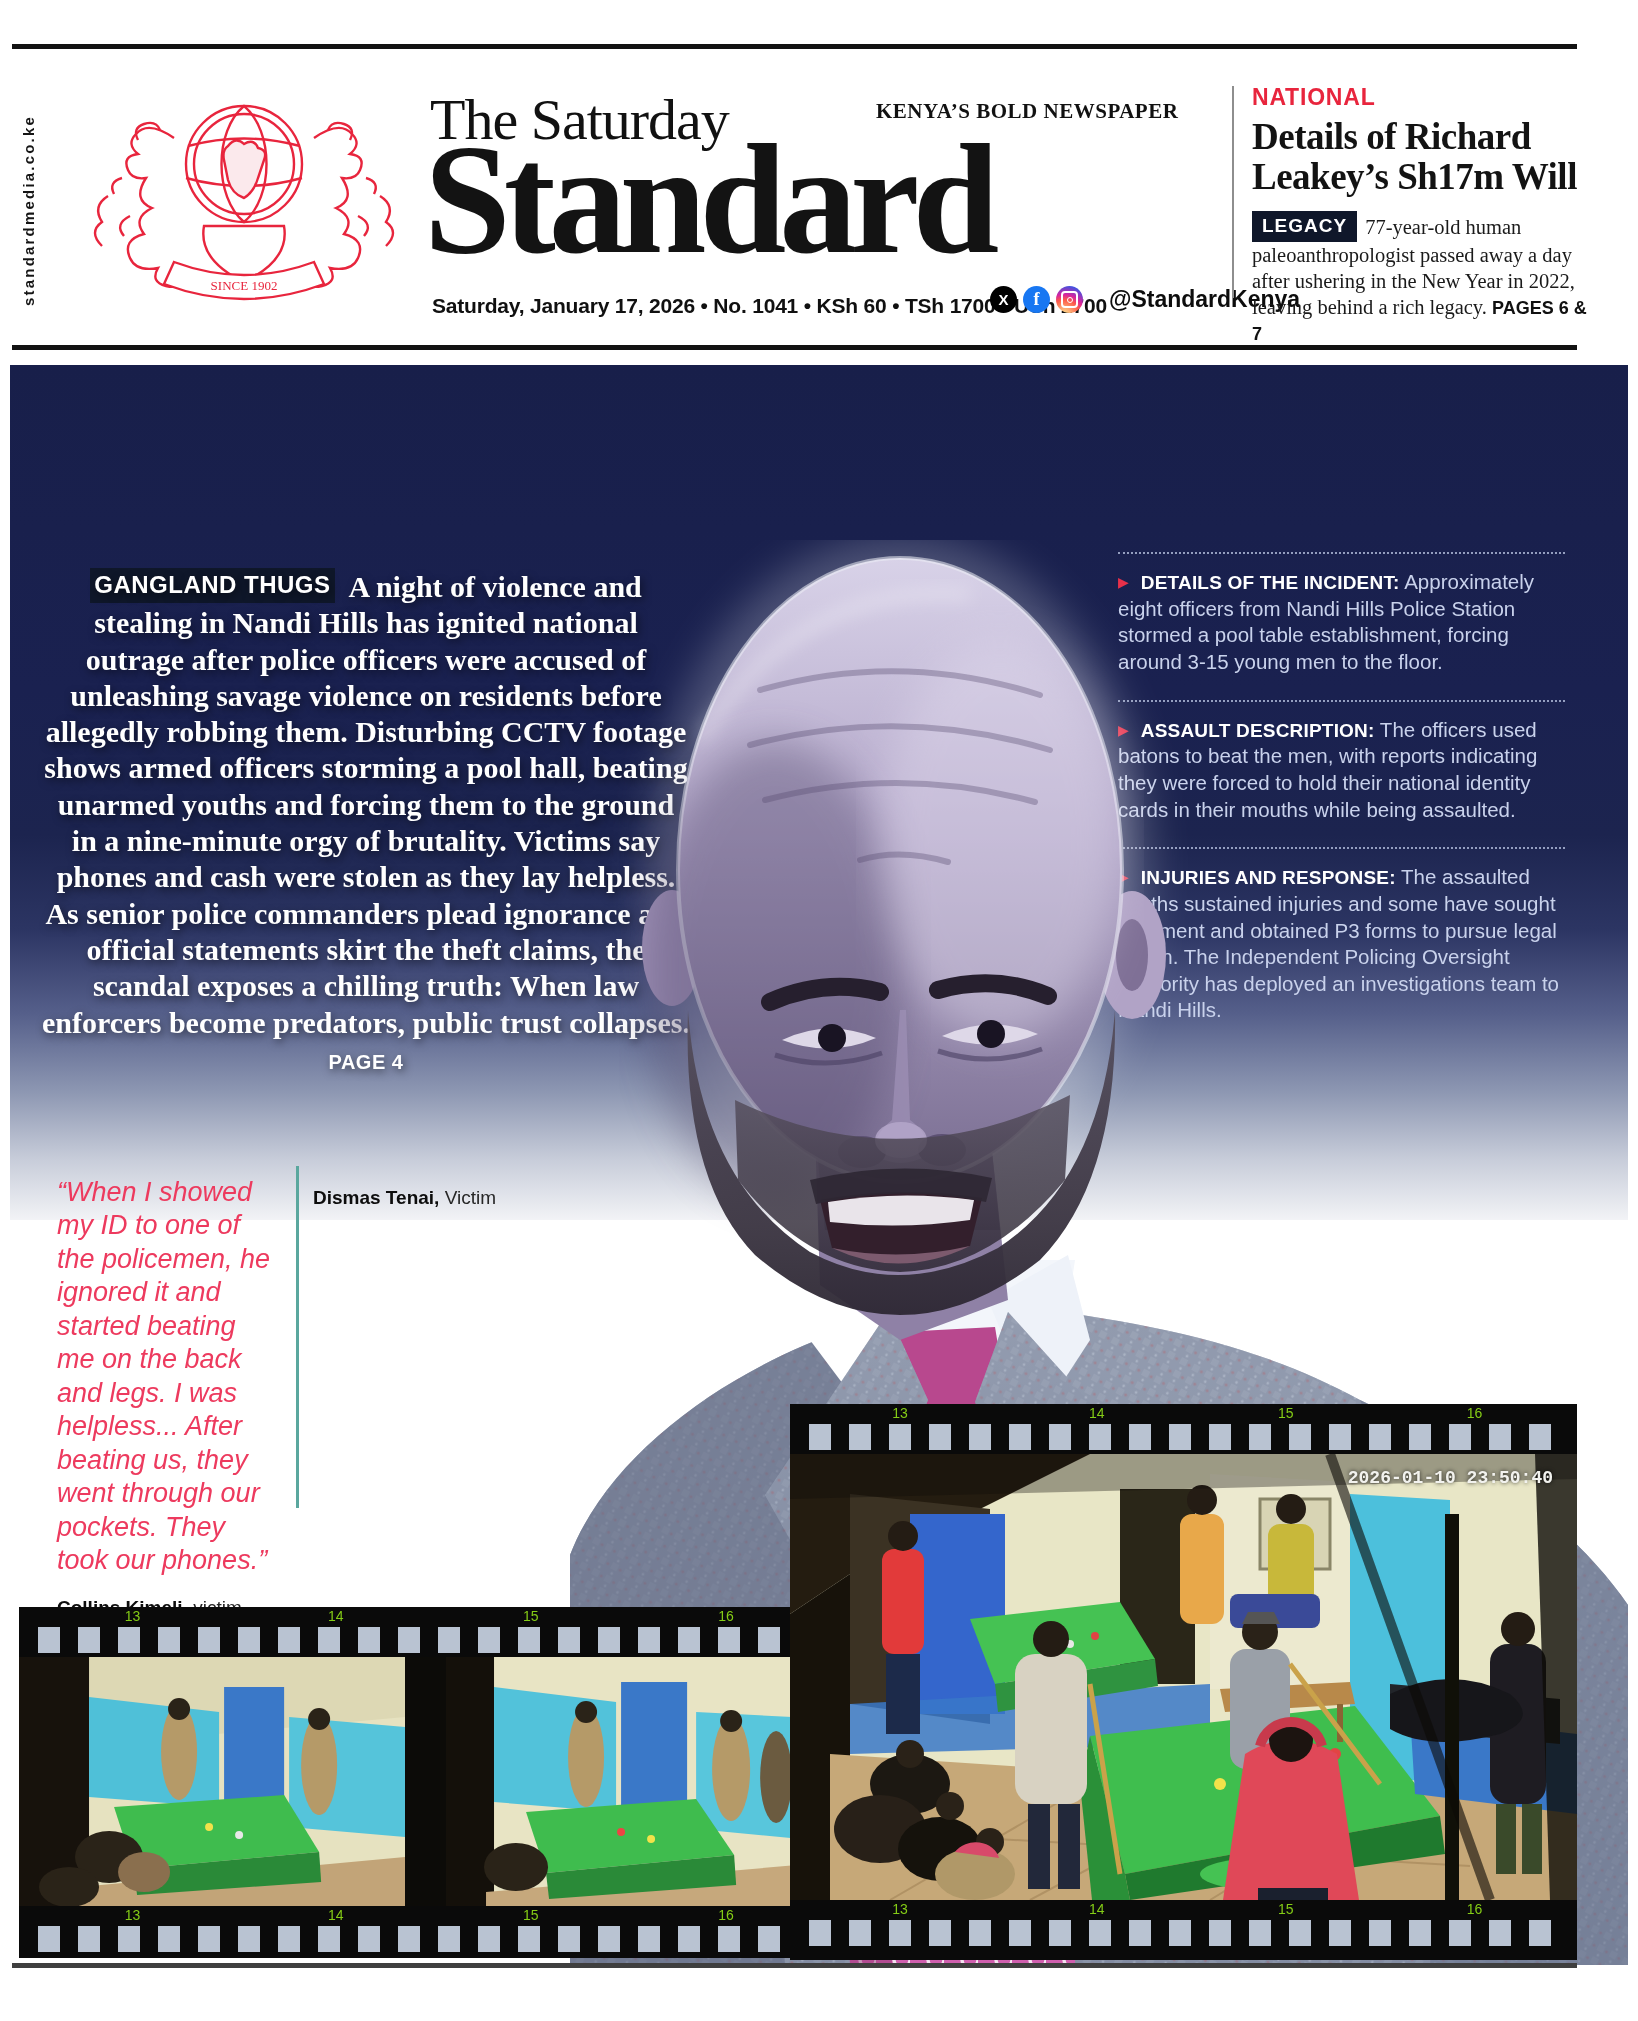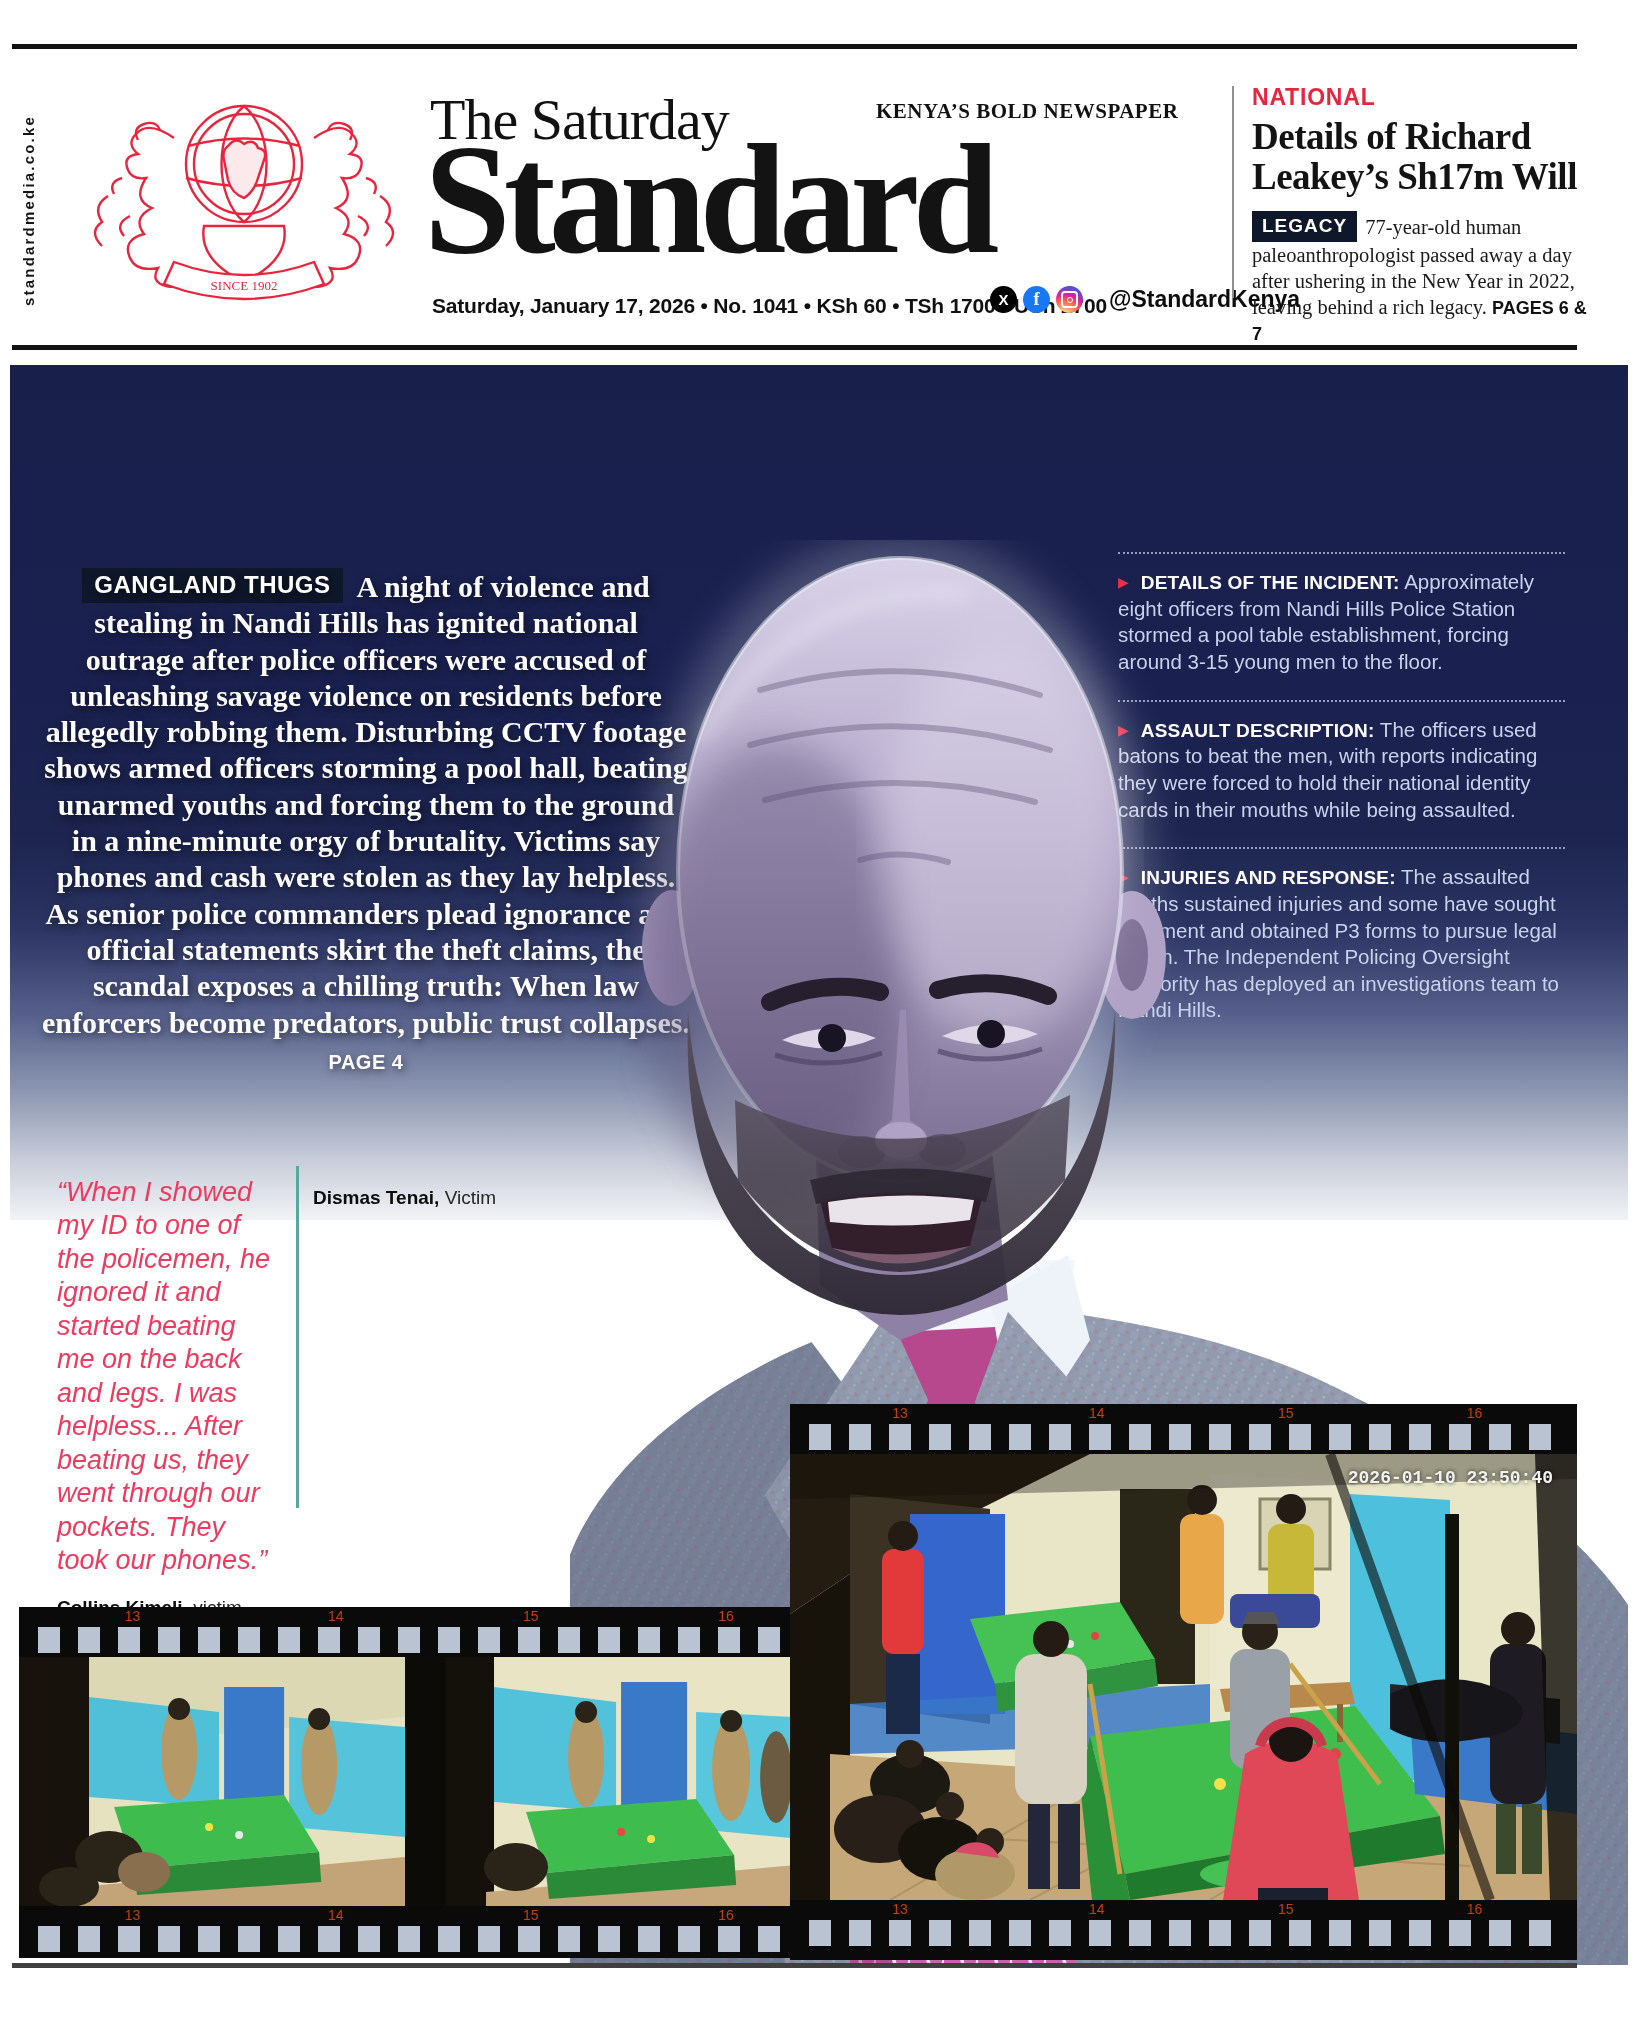--- a/index.html
+++ b/index.html
@@ -48,21 +48,21 @@
   
   .hero{position:absolute;left:10px;top:365px;width:1618px;height:855px;
     background:linear-gradient(180deg,#181f4a 0%,#1a2150 38%,#1c244f 55%,#2c3563 66%,
       #56608b 76%,#8d97b2 85%,#c8cdda 93%,#f2f3f6 100%);}
   .hero-headline{position:absolute;left:0;right:50px;top:378px;text-align:center;
     font-family:"Liberation Serif",serif;font-weight:bold;font-size:178px;color:#ffffff;
     letter-spacing:-5px;line-height:1;text-shadow:4px 7px 16px rgba(0,0,0,.55);}
   .lead{position:absolute;left:42px;top:568px;width:648px;text-align:center;
     font-family:"Liberation Serif",serif;font-weight:bold;font-size:30px;line-height:1.21;
     color:#ffffff;text-shadow:2px 3px 9px rgba(0,0,0,.55);}
-  .lead .badge-red{font-size:24px;padding:2px 12px 4px;letter-spacing:.5px;vertical-align:4px;}
+  .lead .badge-red{font-size:24px;padding:2px 4px 4px;letter-spacing:.5px;vertical-align:4px;}
   .lead .pageref{font-family:"Liberation Sans",sans-serif;font-size:20px;letter-spacing:.5px;}
 
   .facts{position:absolute;left:1118px;top:552px;width:447px;}
   .fact{border-top:2px dotted rgba(190,200,230,.75);padding-top:15px;margin-bottom:24px;}
   .fact p{margin:0;font-size:20.5px;line-height:1.3;color:#c9d2ec;}
   .fact .arrow{color:#e8304a;font-size:14px;margin-right:12px;vertical-align:2px;}
   .fact .ft{color:#ffffff;font-weight:bold;font-size:19px;letter-spacing:.2px;}
 
   
   .quote{position:absolute;font-style:italic;font-size:27px;line-height:1.24;color:#ed3a5e;}
@@ -73,21 +73,21 @@
   .attr b{color:#0d0d0d;}
 
   
   .strip{position:absolute;background:#0a0a0a;}
   .strip-right{left:790px;top:1404px;width:787px;height:556px;z-index:6;}
   .strip-left{left:19px;top:1607px;width:813px;height:351px;z-index:5;}
   .band{position:relative;width:100%;background:#0a0a0a;}
   .holes{height:26px;margin:2px 10px 4px;border-radius:3px;
     background:repeating-linear-gradient(90deg,rgba(0,0,0,0) 0 9px,#b9c3d2 9px 31px,rgba(0,0,0,0) 31px 40px);}
   .nums{position:relative;height:18px;}
-  .fnum{position:absolute;top:1px;color:#c2410c;font-size:14px;}
+  .fnum{position:absolute;top:1px;color:#84cc16;font-size:14px;}
   .fnum.n1{left:13%;} .fnum.n2{left:38%;} .fnum.n3{left:62%;} .fnum.n4{left:86%;}
   .photo{position:relative;width:100%;overflow:hidden;background:#20180f;}
   .ph-r{height:446px;}
   .ph-l{height:249px;display:flex;}
   .ph-l .half{width:47.5%;height:100%;}
   .ph-l .mid{width:5%;height:100%;background:#0c0b08;}
   .ts{position:absolute;right:24px;top:14px;font-family:"Liberation Mono",monospace;
     font-weight:bold;font-size:18px;color:#f2f2ee;text-shadow:0 0 4px rgba(0,0,0,.8);z-index:2;}
 
   .man{position:absolute;left:570px;top:540px;width:1058px;height:1425px;z-index:2;}

